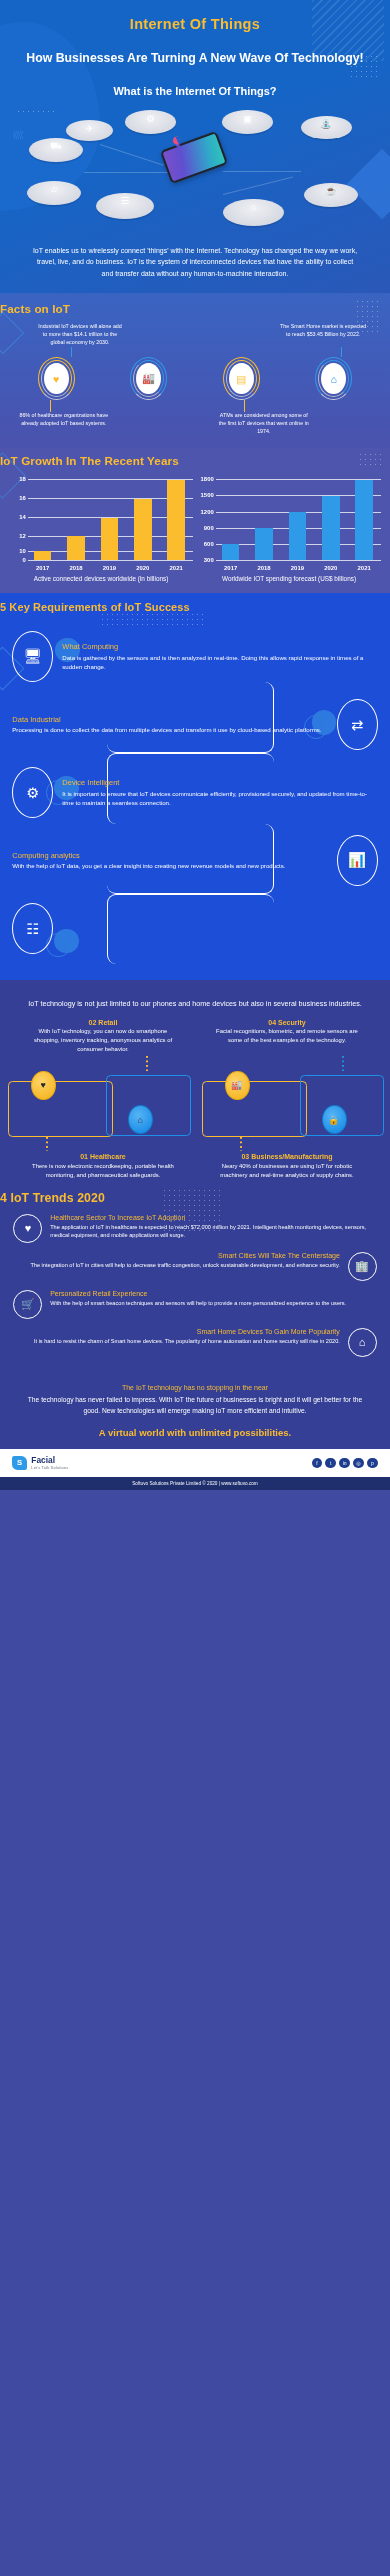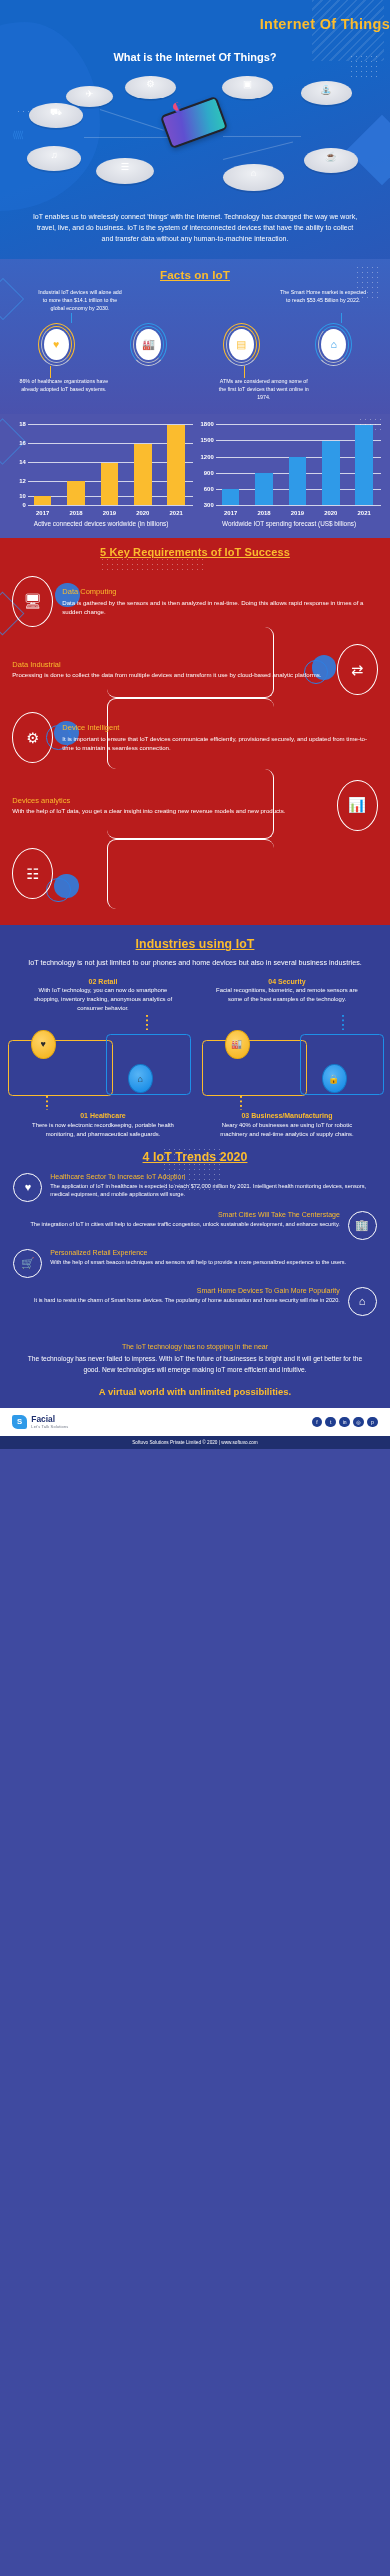--- a/index.html
+++ b/index.html
@@ -6,25 +6,24 @@
   body {
     width: 390px;
     margin: 0 auto;
     background: #3f4aa0;
     font-family: "Liberation Sans", sans-serif;
     color: #ffffff;
     overflow-x: hidden;
   }
   .page { position: relative; width: 390px; }
   .section-title {
-    text-align: center;
+    text-align: left;
     color: #fbbc2e;
     font-weight: bold;
     letter-spacing: 0.1px;
-    text-decoration: underline;
   }
 
   
   .hero {
     position: relative;
     background: linear-gradient(160deg, #1565c6 0%, #1565c6 45%, #2a58b8 100%);
     padding: 15.6px 0 0 0;
     overflow: hidden;
   }
   .hero-blob {
@@ -42,21 +41,21 @@
     pointer-events: none;
   }
   .dotgrid {
     position: absolute;
     background-image: radial-gradient(rgba(255,255,255,.35) 0.7px, transparent 0.7px);
     background-size: 5px 5px;
     pointer-events: none;
   }
   .h1 {
     font-size: 14.5px; font-weight: bold; color: #fbbc2e;
-    text-align: right; letter-spacing: 0.3px;
+    text-align: center; letter-spacing: 0.3px;
     position: relative; z-index: 3;
   }
   .h2 {
     font-size: 12.3px; font-weight: bold; color: #fff;
     text-align: center; line-height: 1.32;
     margin-top: 18px; position: relative; z-index: 3;
   }
   .h3 {
     font-size: 11px; font-weight: bold; color: #fff;
     text-align: center; margin-top: 19px;
@@ -200,21 +199,21 @@
   .bar.y { background: #fbbc2e; }
   .bar.b { background: #2f9ae8; }
   .xticks {
     position: absolute; left: 19px; right: 2.2px; bottom: 0;
     display: flex; justify-content: space-between;
   }
   .xtick { width: 18%; text-align: center; font-size: 5.9px; font-weight: bold; }
   .chart-cap { text-align: center; font-size: 6.4px; line-height: 1.45; margin-top: 3.3px; }
 
   
-  .reqs { position: relative; background: #b91c1c; padding: 7.8px 0 12.3px 0; overflow: hidden; }
+  .reqs { position: relative; background: #1d4ed8; padding: 7.8px 0 12.3px 0; overflow: hidden; }
   .reqs h2 { font-size: 11px; }
   .req-list { position: relative; margin-top: 14.5px; }
   .req {
     position: relative; display: flex; align-items: center;
     gap: 9px; padding: 0 12.3px; margin-bottom: 10px;
     min-height: 58px;
   }
   .req.rev { flex-direction: row-reverse; }
   .req-ico {
     flex: 0 0 auto; width: 41px; height: 51px;
@@ -334,20 +333,21 @@
 
 <div class="page">
 
   <section class="hero">
     <div class="hero-blob"></div>
     <div class="hero-diag"></div>
     <div class="dotgrid" style="right:10px;top:54px;width:31px;height:23.4px;"></div>
     <div class="dotgrid" style="left:15.6px;top:109px;width:39px;height:5.6px;"></div>
 
     <div class="h1">Internet Of Things</div>
+    <div class="h2">How Businesses Are Turning A New Wave Of Technology!</div>
     <div class="chev-left">⟨⟨⟨⟨⟨</div>
     <div class="h3">What is the Internet Of Things?</div>
 
     <div class="illus">
       <div class="netline" style="left:84px;top:67px;width:84px;"></div>
       <div class="netline" style="left:223px;top:66px;width:78px;"></div>
       <div class="netline" style="left:100px;top:39px;width:67px;transform:rotate(18deg);"></div>
       <div class="netline" style="left:223px;top:89px;width:72px;transform:rotate(-14deg);"></div>
 
       <div class="node" style="left:66px;top:15.6px;width:47px;height:21px;">
@@ -425,20 +425,21 @@
     <div class="facts-row-bottom">
       <div class="fact-bot" style="margin-left:3.3px;">86% of healthcare organizations have already adopted IoT based systems.</div>
       <div class="fact-bot" style="margin-left:108px;">ATMs are considered among some of the first IoT devices that went online in 1974.</div>
     </div>
   </section>
 
   <section class="charts">
     <div class="diamond" style="left:-14.5px;top:11px;width:33px;height:33px;"></div>
     <div class="dotgrid" style="right:7.8px;top:3.3px;width:24.5px;height:14.5px;"></div>
 
+    <h2 class="section-title">IoT Growth In The Recent Years</h2>
 
     <div class="chart-wrap">
 
       <div class="chart">
         <div class="plot">
           <div class="gridline" style="top:4.5px;"></div>
           <div class="ytick" style="top:4.5px;">18</div>
           <div class="gridline" style="top:23.4px;"></div>
           <div class="ytick" style="top:23.4px;">16</div>
           <div class="gridline" style="top:42px;"></div>
@@ -534,21 +535,21 @@
 
       <div class="connector" style="left:107px;top:54px;width:167px;height:71px;border-top:none;border-left:none;"></div>
       <div class="connector" style="left:107px;top:125px;width:167px;height:71px;border-bottom:none;border-right:none;"></div>
       <div class="connector" style="left:107px;top:196px;width:167px;height:70px;border-top:none;border-left:none;"></div>
       <div class="connector" style="left:107px;top:266px;width:167px;height:70px;border-bottom:none;border-right:none;"></div>
 
       <div class="req">
         <div class="bluedot" style="left:55px;top:10px;"></div>
         <div class="req-ico">🖥</div>
         <div class="req-body">
-          <div class="req-title">Data Computing</div>
+          <div class="req-title">What Computing</div>
           <div class="req-desc">Data is gathered by the sensors and is then analyzed in real-time. Doing this allows rapid response in times of a sudden change.</div>
         </div>
       </div>
 
       <div class="req rev">
         <div class="bluedot" style="right:54px;top:14.5px;"></div>
         <div class="bluering" style="right:62px;top:19px;"></div>
         <div class="req-ico">⇄</div>
         <div class="req-body">
           <div class="req-title">Data Industrial</div>
@@ -562,36 +563,35 @@
         <div class="req-ico">⚙</div>
         <div class="req-body">
           <div class="req-title">Device Intelligent</div>
           <div class="req-desc">It is important to ensure that IoT devices communicate efficiently, provisioned securely, and updated from time-to-time to maintain a seamless connection.</div>
         </div>
       </div>
 
       <div class="req rev">
         <div class="req-ico">📊</div>
         <div class="req-body">
-          <div class="req-title">Devices analytics</div>
+          <div class="req-title">Computing analytics</div>
           <div class="req-desc">With the help of IoT data, you get a clear insight into creating new revenue models and new products.</div>
         </div>
       </div>
 
       <div class="req">
         <div class="bluedot" style="left:54px;top:29px;"></div>
         <div class="bluering" style="left:46px;top:33px;"></div>
         <div class="req-ico">☷</div>
       </div>
 
     </div>
   </section>
 
   <section class="inds">
-    <h2 class="section-title">Industries using IoT</h2>
     <div class="inds-sub">IoT technology is not just limited to our phones and home devices but also in several business industries.</div>
 
     <div class="ind-top-row">
       <div class="ind-col">
         <div class="ind-num">
           <span>02</span>
           <span>Retail</span>
         </div>
         <div class="ind-desc">With IoT technology, you can now do smartphone shopping, inventory tracking, anonymous analytics of consumer behavior.</div>
       </div>

